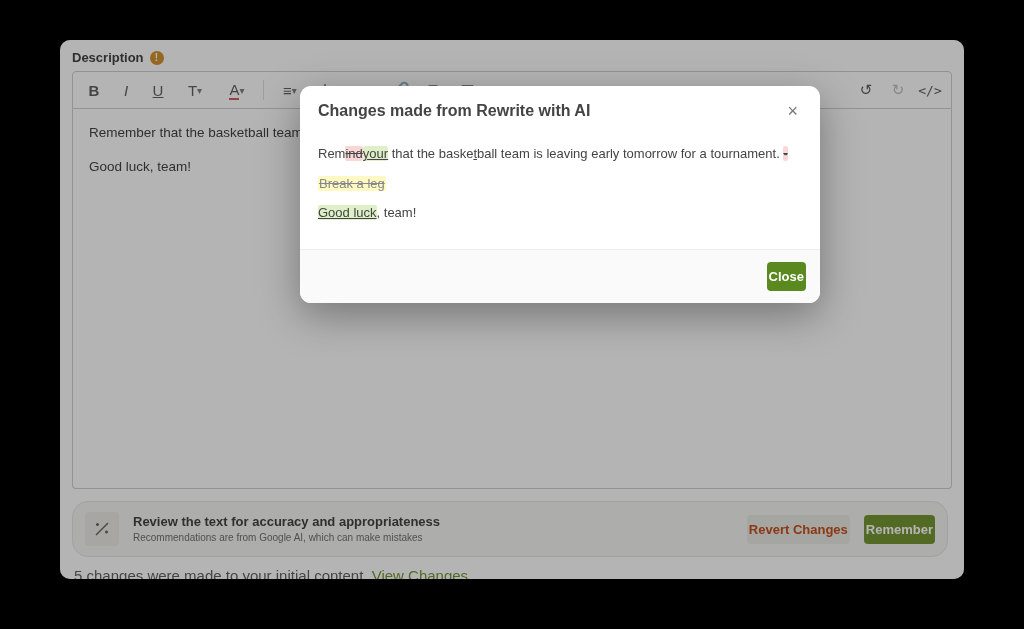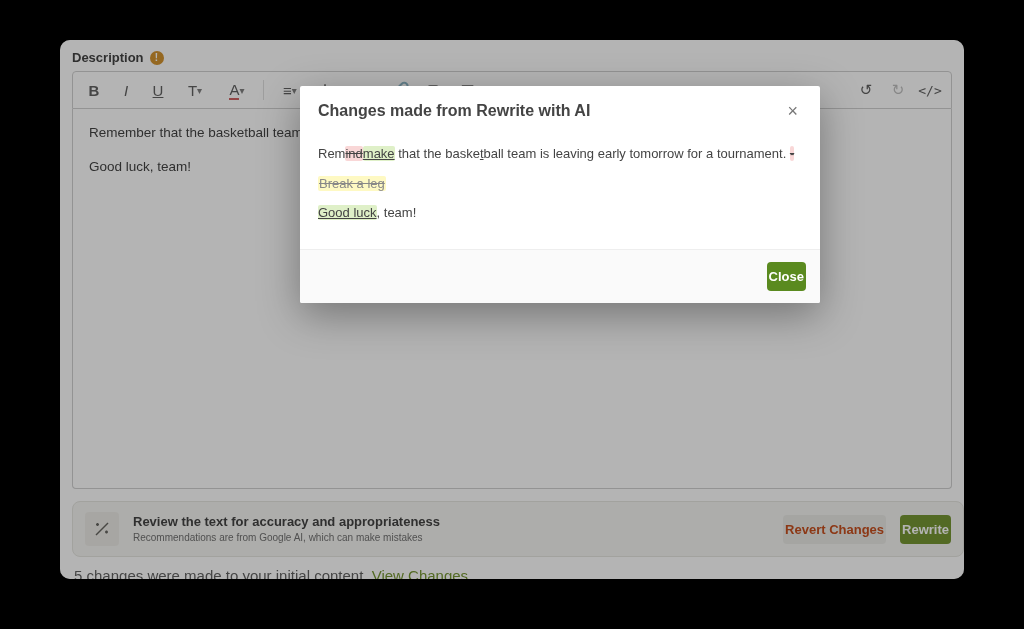--- a/index.html
+++ b/index.html
@@ -53,24 +53,24 @@
   .editor {
     margin: 0 12px;
     border-left: 1px solid #ccc; border-right:1px solid #ccc; border-bottom:1px solid #ccc;
     height: 380px;
     padding: 14px 16px;
     font-size: 13.5px; line-height:1.5; color:#333;
     border-bottom-left-radius: 4px; border-bottom-right-radius:4px;
   }
   .editor p { margin-bottom: 14px; }
   .review-bar {
-    margin: 12px 0 0 12px;
+    margin: 12px 16px 0 12px;
     background:#f4f4f1;
     border:1px solid #e3e3dd;
-    border-radius:8px;
+    border-radius:16px;
     display:flex; align-items:center;
     padding:10px 12px; gap:14px;
   }
   .wand-ico {
     width:34px; height:34px; border-radius:4px;
     background:#eceae5;
     display:flex; align-items:center; justify-content:center;
     color:#5a5a55;
   }
   .review-text { flex:1; line-height:1.35; }
@@ -91,21 +91,21 @@
     position:absolute; inset:0;
     background: rgba(40,40,40,0.35);
   }
 
   
   .modal {
     position:absolute;
     left: 300px; top: 86px;
     width: 520px;
     background:#fff;
-    border-radius:2px;
+    border-radius:11px;
     box-shadow: 0 12px 40px rgba(0,0,0,0.35);
     overflow:hidden;
   }
   .modal-head {
     padding: 16px 18px 6px 18px;
     display:flex; align-items:flex-start;
   }
   .modal-title { font-size:16px; font-weight:600; color:#444; flex:1; }
   .modal-close { color:#777; font-size:18px; line-height:1; padding:0 4px; }
   .modal-body {
@@ -193,38 +193,38 @@
           <path d="M4 20 L20 4"></path>
           <path d="M6 4 L6 8 M4 6 L8 6"></path>
           <path d="M18 14 L18 18 M16 16 L20 16"></path>
         </svg>
     </div>
     <div class="review-text">
       <div class="t1">Review the text for accuracy and appropriateness</div>
       <div class="t2">Recommendations are from Google AI, which can make mistakes</div>
     </div>
     <button class="btn btn-light">Revert Changes</button>
-    <button class="btn btn-green">Rewrite</button>
+    <button class="btn btn-green">Remember</button>
   </div>
 
   <div class="status-line">
     <span>5 changes were made to your initial content. </span><a href="#">View Changes</a>
   </div>
 
   <div class="scrim"></div>
 </div>
 
 <div class="modal">
   <div class="modal-head">
     <div class="modal-title">Changes made from Rewrite with AI</div>
     <div class="modal-close">×</div>
   </div>
   <div class="modal-body">
     <p>
-      <span>Rem</span><span class="del">ind</span><span class="ins">make</span><span> that the baske</span><u>t</u><span>ball team is leaving early tomorrow for a tournament. </span><span class="del">-</span>
+      <span>Rem</span><span class="del">ind</span><span class="ins">your</span><span> that the baske</span><u>t</u><span>ball team is leaving early tomorrow for a tournament. </span><span class="del">-</span>
     </p>
     <p><span class="strike">Break a leg</span></p>
     <p><span class="ins">Good luck</span><span>, team!</span></p>
   </div>
   <div class="modal-foot">
     <button class="btn btn-green2">Close</button>
   </div>
 </div>
 
 </body></html>

